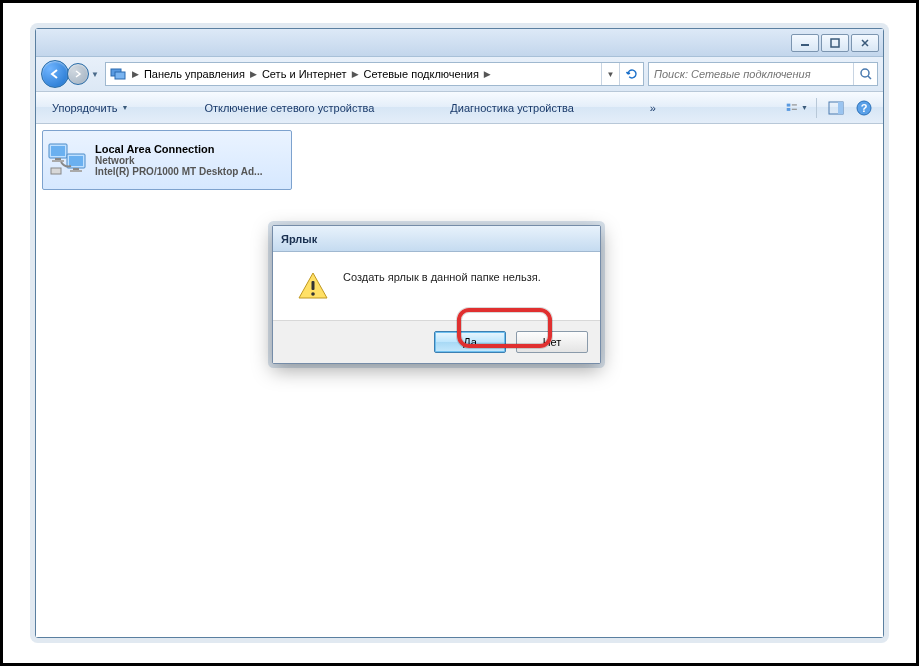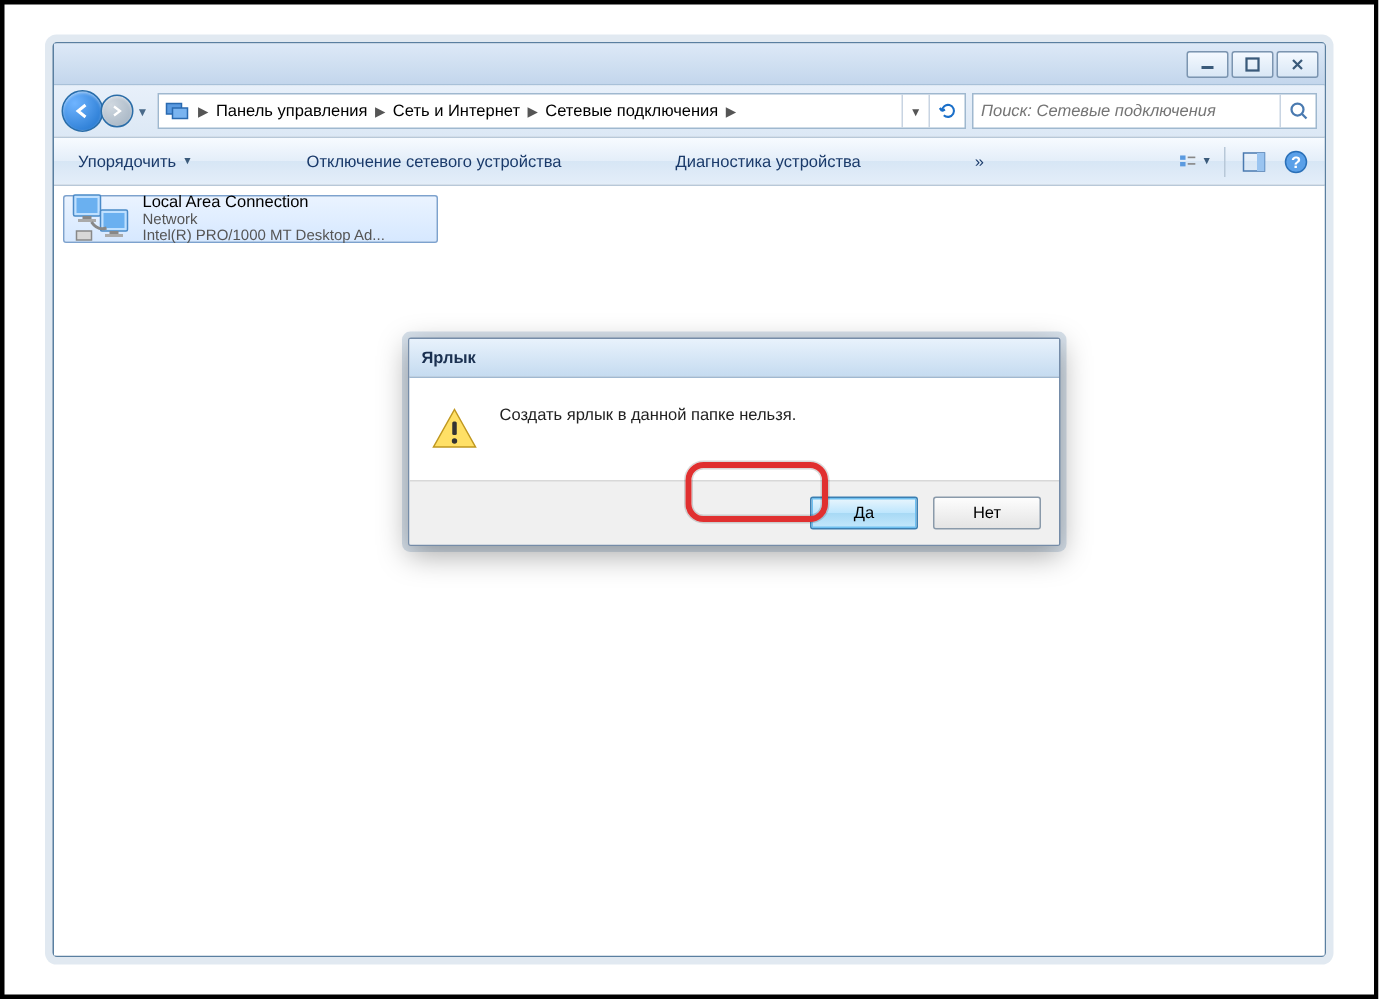--- a/index.html
+++ b/index.html
@@ -65,44 +65,44 @@
 .tb-item { padding: 4px 8px; cursor: pointer; display:flex; align-items:center; color:#1a3a6a; }
 .tb-item .dd { font-size: 7px; margin-left: 4px; color:#3a5a7a; }
 .tb-gap { margin-right: 12px; }
 .tb-right { margin-left: auto; display: flex; align-items: center; gap: 6px; }
 .tb-icon { width: 22px; height: 22px; display:flex; align-items:center; justify-content:center; cursor:pointer; color:#3a6aaa; }
 .tb-sep { width:1px; height:20px; background:#b8c8d8; margin:0 2px;}
 
 
 .content { position: relative; height: calc(100% - 95px); background: #fff; padding: 6px; }
 .conn-item {
-  width: 250px; height: 32px; border: 1px solid #7da2ce;
+  width: 250px; height: 60px; border: 1px solid #7da2ce;
   background: linear-gradient(to bottom, #eaf3ff, #d6e8ff);
   display: flex; align-items: center; padding: 2px 4px; font-size: 11px;
-  cursor: pointer; border-radius: 2px;
+  cursor: pointer; border-radius: 2px; font-weight: bold;
 }
 .conn-icon { width: 42px; height: 40px; margin-right: 6px; flex-shrink:0; }
 .conn-text { flex: 1; overflow: hidden; }
 .conn-title { color: #000; }
 .conn-sub { color: #555; font-size: 10px; }
 .conn-detail { color: #555; font-size: 10px; white-space: nowrap; overflow: hidden; text-overflow: ellipsis; }
 
 
-.dialog-wrap { position: absolute; left: 272px; top: 225px; width: 435px; }
+.dialog-wrap { position: absolute; left: 272px; top: 225px; width: 329px; }
 .dialog {
   border: 1px solid #758ca8; background: #f0f0f0;
   box-shadow: 0 6px 20px rgba(0,0,0,0.35), 0 0 0 4px rgba(100,140,180,0.25);
   border-radius: 2px;
 }
 .dlg-title {
   height: 26px; background: linear-gradient(to bottom, #e8f2fc, #c5dbf0);
   padding: 0 8px; font-size: 11px; display: flex; align-items: center;
   border-bottom: 1px solid #a0b8d0; font-weight: bold; color:#1a3050;
 }
-.dlg-body { padding: 18px 14px; display: flex; background:#fff; }
+.dlg-body { padding: 18px 24px; display: flex; background:#fff; }
 .dlg-icon { width: 32px; height: 32px; margin-right: 14px; flex-shrink:0; }
 .dlg-text { font-size: 11px; color: #222; line-height: 1.4; }
 .dlg-buttons {
   background: #f0f0f0; border-top: 1px solid #d8d8d8;
   padding: 10px 12px; display: flex; justify-content: flex-end; gap: 10px;
 }
 .dlg-btn {
   width: 72px; height: 22px; border: 1px solid #8a9aaa;
   background: linear-gradient(to bottom, #fdfdfd, #e4e4e4);
   font-size: 11px; cursor: pointer; border-radius: 2px;

